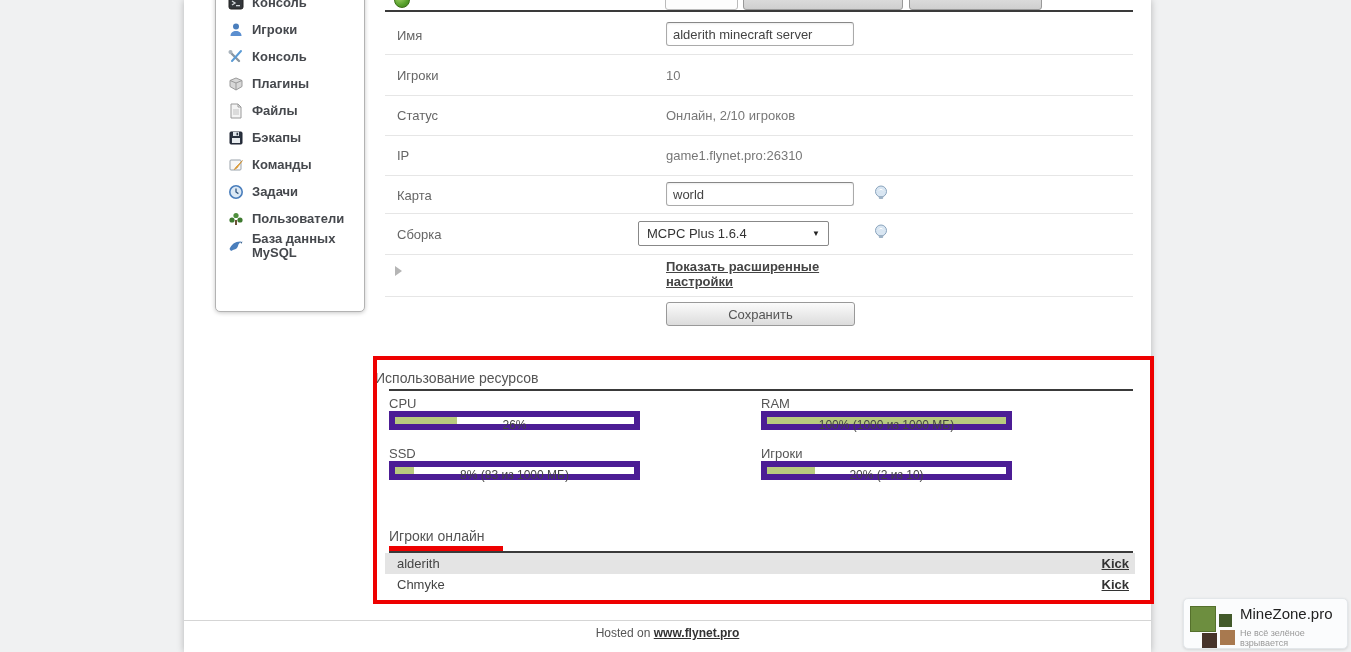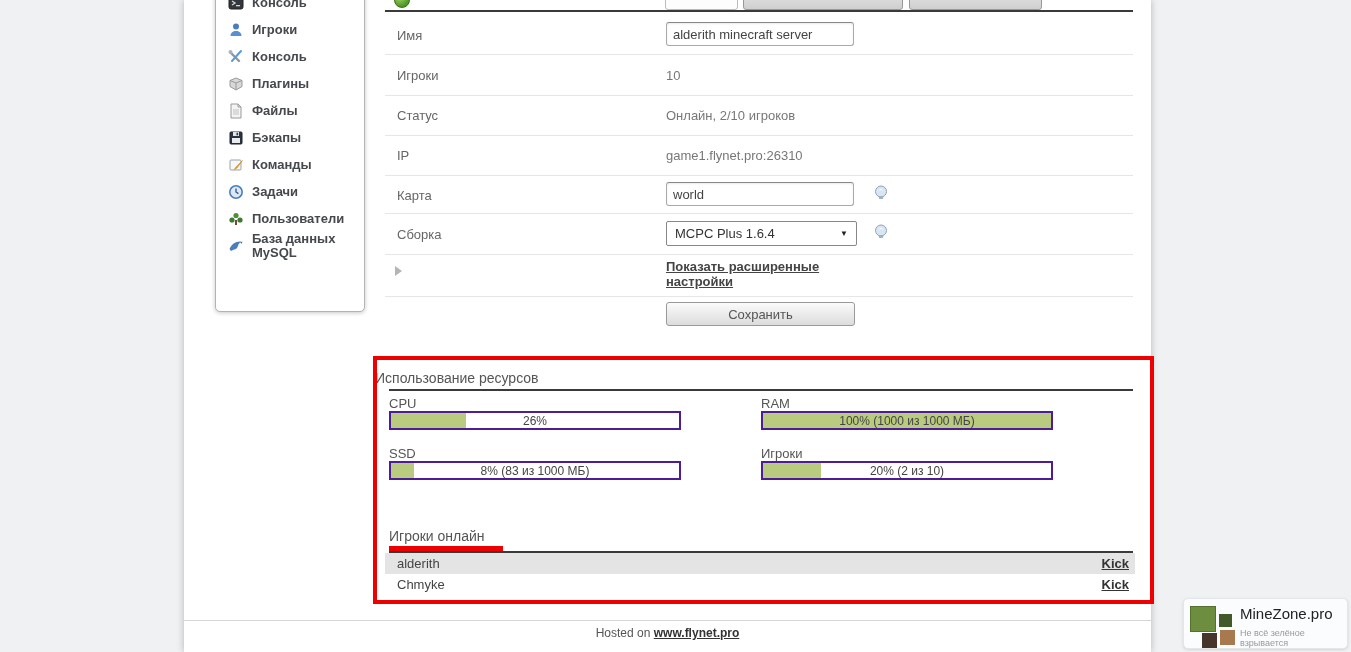--- a/index.html
+++ b/index.html
@@ -19,21 +19,21 @@
   .side-item .lbl { font-size:13px; font-weight:bold; color:#45484d; line-height:14px; }
 
   
   .sep { position:absolute; height:1px; background:#e6e6e6; }
   .darkline { position:absolute; height:2px; background:#3a3a3a; }
   .flabel { position:absolute; left:397px; font-size:13px; color:#666; }
   .fvalue { position:absolute; left:666px; font-size:13px; color:#777; }
   .tinput { position:absolute; left:666px; width:188px; height:24px; border:1px solid #aaa;
             border-top-color:#888; border-radius:3px; font-size:13px; color:#444; padding:0 6px;
             font-family:"Liberation Sans",sans-serif; box-shadow:inset 0 1px 2px rgba(0,0,0,.08); }
-  .fselect { position:absolute; left:666px; width:191px; height:25px; border:1px solid #888;
+  .fselect { position:absolute; left:638px; width:191px; height:25px; border:1px solid #888;
              border-radius:2px; background:#fff; font-size:13px; color:#333; display:flex;
              align-items:center; padding:0 8px; cursor:pointer; }
   .fselect .caret { margin-left:auto; font-size:8px; color:#222; }
   .cutbtn { position:absolute; top:-12px; height:22px; border:1px solid #999; border-radius:3px;
             background:linear-gradient(#e8e8e8,#cfcfcf); cursor:pointer; }
   .cutbtn.light { background:#fdfdfd; border-color:#bbb; }
   .orb { position:absolute; left:394px; top:-8px; width:16px; height:16px; border-radius:50%;
          background:radial-gradient(circle at 35% 30%, #a5d46a, #57a02c 60%, #3f7d1c);
          border:1px solid #3c6e16; }
   .advlink { position:absolute; left:666px; width:160px; font-size:13px; font-weight:bold;
@@ -44,21 +44,21 @@
              border:1px solid #999; border-radius:3px; background:linear-gradient(#fbfbfb,#dcdcdc);
              font-size:13px; color:#555; font-family:"Liberation Sans",sans-serif; cursor:pointer; }
 
   
   .redbox { position:absolute; left:373px; top:356px; width:781px; height:248px;
             border:4px solid #ee0000; pointer-events:none; }
   .redline { position:absolute; left:389px; top:546px; width:114px; height:5px; background:#ee0000; }
 
   .sechead { position:absolute; font-size:14px; color:#555; }
   .barlabel { position:absolute; font-size:13px; color:#555; }
-  .bar { position:absolute; width:292px; height:19px; border:2px solid #4c1d95; background:#fff; }
+  .bar { position:absolute; width:251px; height:19px; border:6px solid #4c1d95; background:#fff; }
   .bar .fill { position:absolute; left:0; top:0; bottom:0; background:#b8cb7e; }
   .bar .btxt { position:absolute; left:0; right:0; top:1px; text-align:center; font-size:12px; color:#444; }
 
   .prow { position:absolute; left:385px; width:750px; height:21px; font-size:13px; color:#444;
           display:flex; align-items:center; }
   .prow.alt { background:#e4e4e4; }
   .prow .pname { margin-left:12px; }
   .prow .kick { margin-left:auto; margin-right:6px; font-weight:bold; color:#333;
                 text-decoration:underline; cursor:pointer; font-size:13px; }
 

